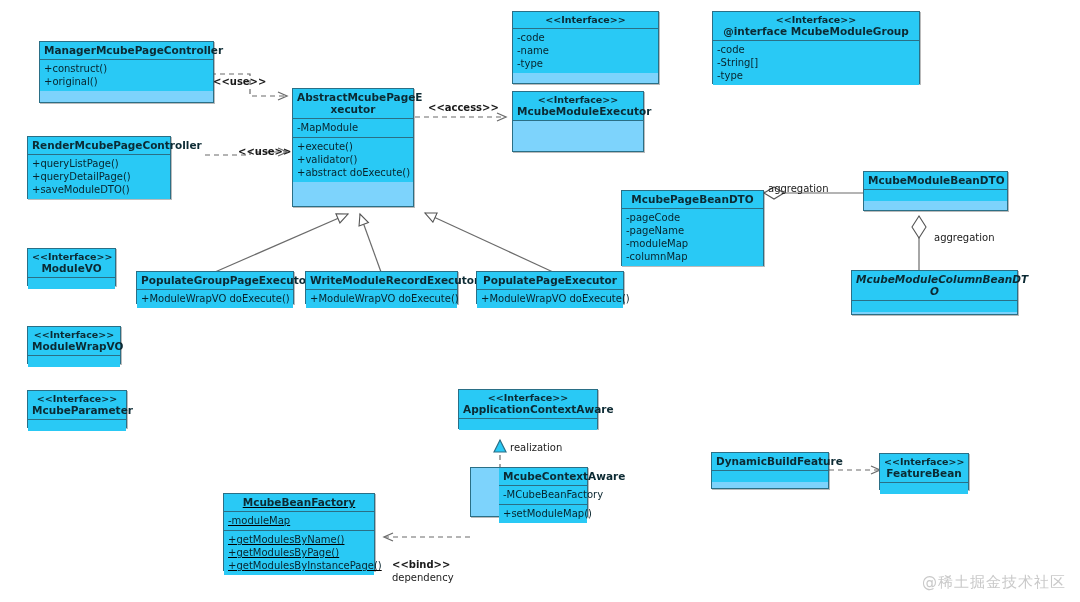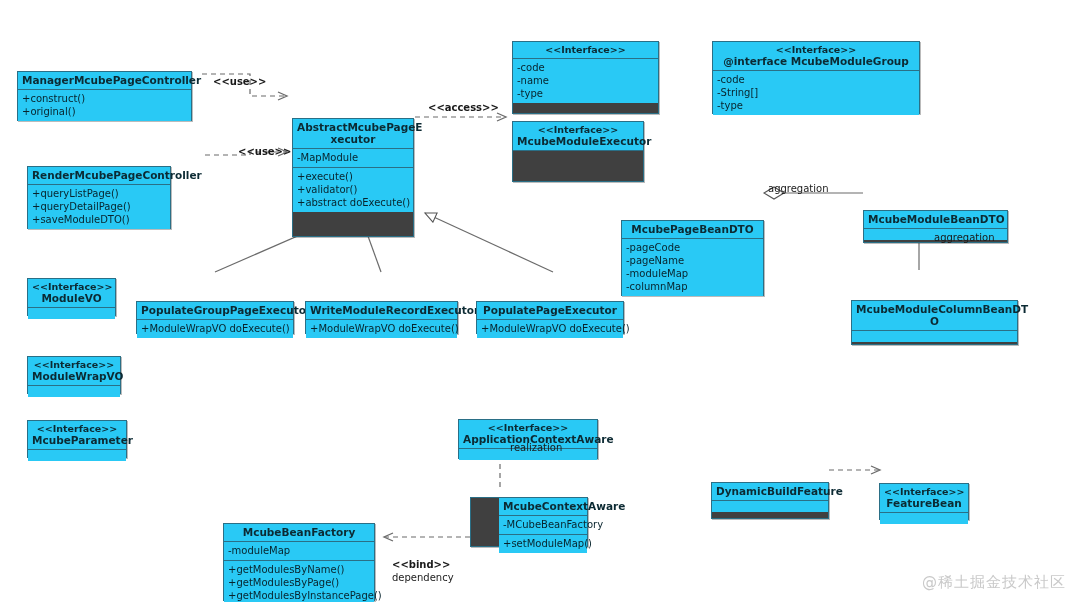--- a/index.html
+++ b/index.html
@@ -20,24 +20,23 @@
   #edges {
     position: absolute;
     left: 0; top: 0;
     width: 1080px;
     height: 602px;
     pointer-events: none;
   }
   .uml {
     position: absolute;
     box-sizing: border-box;
-    background: #404040;
+    background: #7dd3fc;
     border: 1px solid #2a6f86;
     box-shadow: 1px 1px 0 rgba(60,60,60,0.35);
-    margin-top: 30px;
   }
   .uml .hdr {
     box-sizing: border-box;
     padding: 2px 4px 3px 4px;
     text-align: center;
     font-weight: bold;
     font-size: 10.5px;
     line-height: 12px;
     color: #0c2a33;
     border-bottom: 1px solid #2a6f86;
@@ -133,21 +132,21 @@
     
     <path d="M500,487 L500,440" fill="none" stroke="#6b6b6b" stroke-width="1.2" stroke-dasharray="5,4" marker-end="url(#cyanTri)"></path>
 
      McubeBeanFactory --&gt;
     <path d="M470,537 L385,537" fill="none" stroke="#6b6b6b" stroke-width="1.2" stroke-dasharray="5,4" marker-end="url(#openArrow)"></path>
 
      FeatureBean --&gt;
     <path d="M829,470 L879,470" fill="none" stroke="#6b6b6b" stroke-width="1.2" stroke-dasharray="5,4" marker-end="url(#openArrow)"></path>
   </svg>
 
-  <div class="uml" style="left:17px; top:41px; width:175px; height:50px;">
+  <div class="uml" style="left:39px; top:41px; width:175px; height:62px;">
     <div class="hdr">
       <span class="nm">ManagerMcubePageController</span>
     </div>
     <div class="sect">
       <div class="mem">+construct()</div>
       <div class="mem">+original()</div>
     </div>
   </div>
 
   <div class="uml" style="left:27px; top:136px; width:144px; height:63px;">
@@ -211,28 +210,28 @@
       <span class="nm">McubePageBeanDTO</span>
     </div>
     <div class="sect">
       <div class="mem">-pageCode</div>
       <div class="mem">-pageName</div>
       <div class="mem">-moduleMap</div>
       <div class="mem">-columnMap</div>
     </div>
   </div>
 
-  <div class="uml" style="left:863px; top:180px; width:145px; height:33px;">
+  <div class="uml" style="left:863px; top:171px; width:145px; height:40px;">
     <div class="hdr">
       <span class="nm">McubeModuleBeanDTO</span>
     </div>
     <div class="sect empty"></div>
   </div>
 
-  <div class="uml" style="left:851px; top:270px; width:167px; height:45px;">
+  <div class="uml" style="left:851px; top:270px; width:167px; height:45px;font-style:italic;">
     <div class="hdr">
       <span class="nm">McubeModuleColumnBeanDT</span>
       <span class="nm">O</span>
     </div>
     <div class="sect empty"></div>
   </div>
 
   <div class="uml" style="left:27px; top:248px; width:89px; height:38px;">
     <div class="hdr">
       <span class="stereo">&lt;&lt;Interface&gt;&gt;</span>
@@ -297,21 +296,21 @@
       <span class="nm">McubeContextAware</span>
     </div>
     <div class="sect">
       <div class="mem">-MCubeBeanFactory</div>
     </div>
     <div class="sect">
       <div class="mem">+setModuleMap()</div>
     </div>
   </div>
 
-  <div class="uml" style="left:223px; top:493px; width:152px; height:78px;">
+  <div class="uml" style="left:223px; top:493px; width:152px; height:78px;text-decoration:underline;">
     <div class="hdr">
       <span class="nm">McubeBeanFactory</span>
     </div>
     <div class="sect">
       <div class="mem">-moduleMap</div>
     </div>
     <div class="sect">
       <div class="mem">+getModulesByName()</div>
       <div class="mem">+getModulesByPage()</div>
       <div class="mem">+getModulesByInstancePage()</div>

